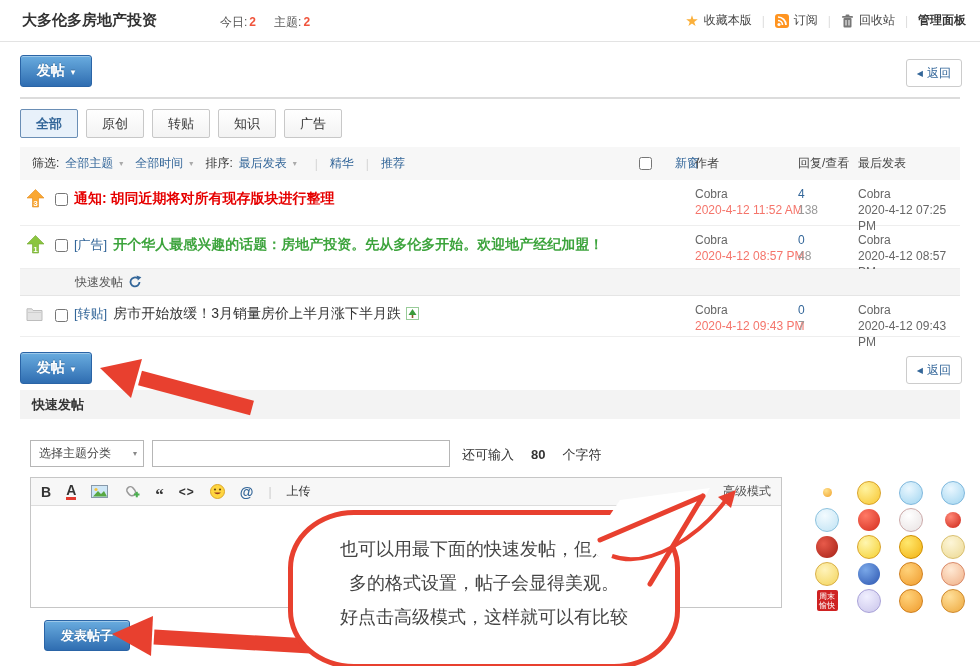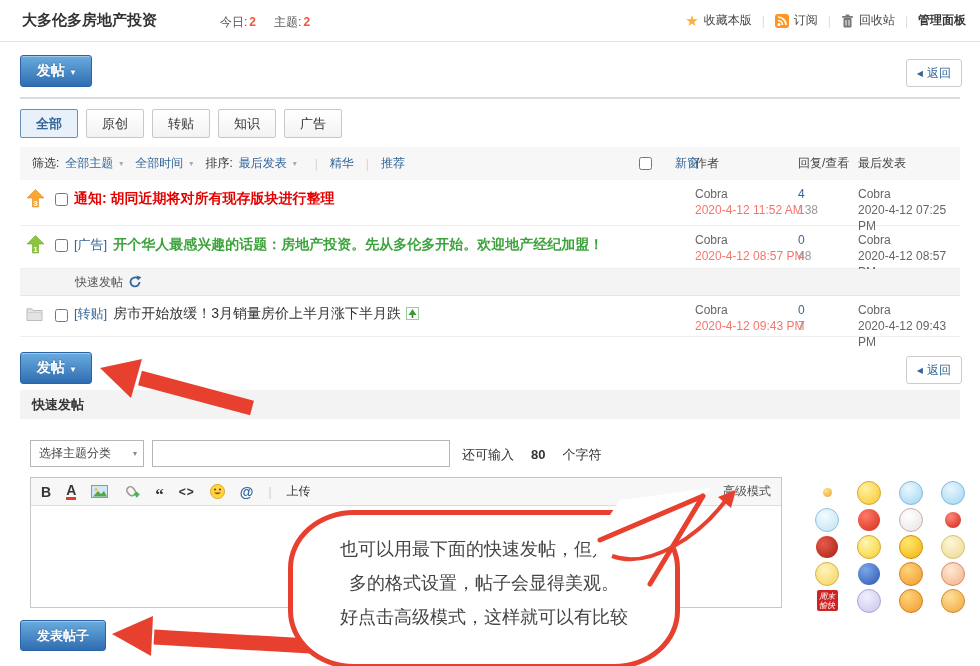--- a/index.html
+++ b/index.html
@@ -86,25 +86,25 @@
   .eb-b{font-weight:bold;font-size:14px;}
   .eb-a{font-weight:bold;font-size:14px;border-bottom:3px solid #e3392e;line-height:13px;}
   .eb-q{font-family:"Liberation Serif","DejaVu Serif",serif;font-weight:bold;font-size:17px;line-height:10px;margin-top:6px;}
   .eb-code{font-weight:bold;font-size:12px;letter-spacing:1px;}
   .eb-at{color:#336699;font-weight:bold;font-size:14px;}
   .esep{color:#ccc;}
   .eb-upload{font-size:12px;color:#333;}
   .advmode{position:absolute;right:10px;top:0;line-height:27px;color:#555;font-size:12px;cursor:pointer;}
   .ebody{width:100%;height:100px;border:none;resize:none;outline:none;box-sizing:border-box;padding:6px;
     font-family:"Liberation Sans",sans-serif;}
-  .btn-submit{position:absolute;left:20px;top:620px;width:84px;height:29px;font-size:13px;}
+  .btn-submit{position:absolute;left:44px;top:620px;width:84px;height:29px;font-size:13px;}
   
   .smgrid{position:absolute;left:806px;top:479px;display:grid;grid-template-columns:repeat(4,42px);
     grid-auto-rows:27px;align-items:center;justify-items:center;z-index:5;}
-  .sm{display:inline-block;width:22px;height:22px;border-radius:50%;cursor:pointer;font-style:italic;}
+  .sm{display:inline-block;width:22px;height:22px;border-radius:50%;cursor:pointer;}
   .s1{width:9px;height:9px;background:radial-gradient(circle at 35% 30%,#ffe08a,#f0a32f);}
   .s2{background:radial-gradient(circle at 35% 30%,#fff3a0,#f7c52e);border:1px solid #d9a32a;}
   .s3,.s4{background:radial-gradient(circle at 40% 30%,#eaf7ff,#9fd4ef);border:1px solid #7fb8dd;}
   .s5{background:radial-gradient(circle at 40% 30%,#f3fbff,#bfe2f3);border:1px solid #8cc2de;}
   .s6{background:radial-gradient(circle at 35% 30%,#ff7a66,#d42c1d);}
   .s7{background:radial-gradient(circle at 40% 30%,#ffffff,#e8e2e2);border:1px solid #caa;}
   .s8{background:radial-gradient(circle at 35% 30%,#ff8877,#cc2417);width:16px;height:16px;}
   .s9{background:radial-gradient(circle at 35% 35%,#e85a4a,#a32015);}
   .s10{background:radial-gradient(circle at 35% 30%,#fff6b0,#f4cf2d);border:1px solid #d9a32a;}
   .s11{background:radial-gradient(circle at 35% 30%,#ffe86e,#f2b111);border:1px solid #cf8f00;}

